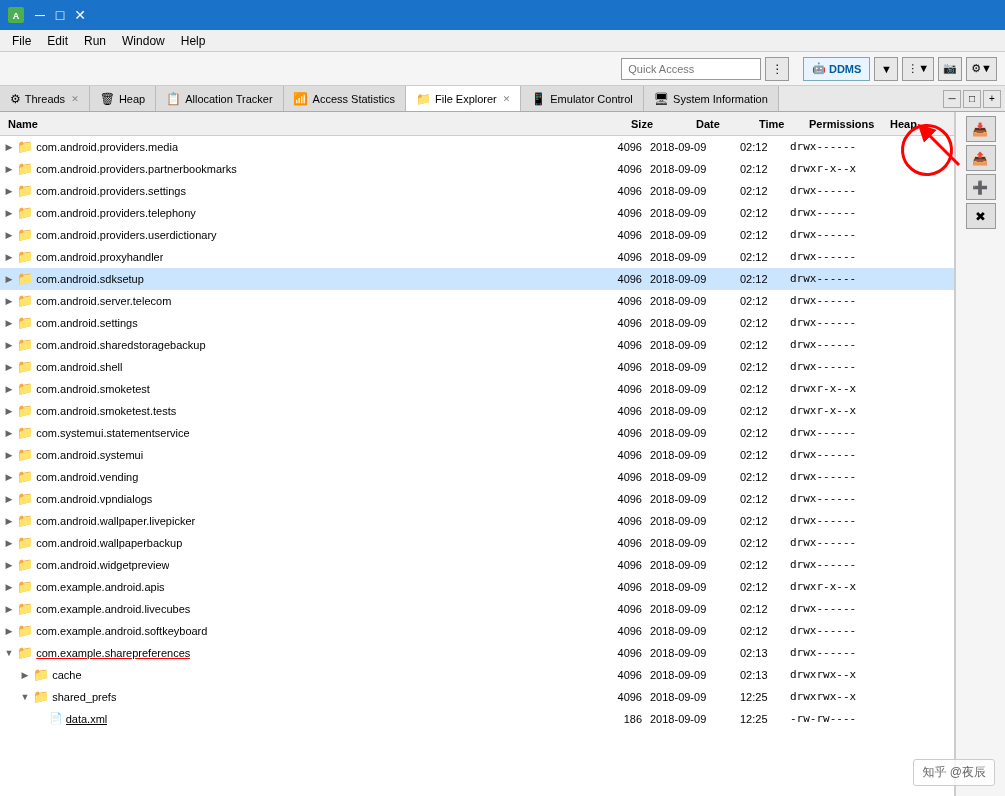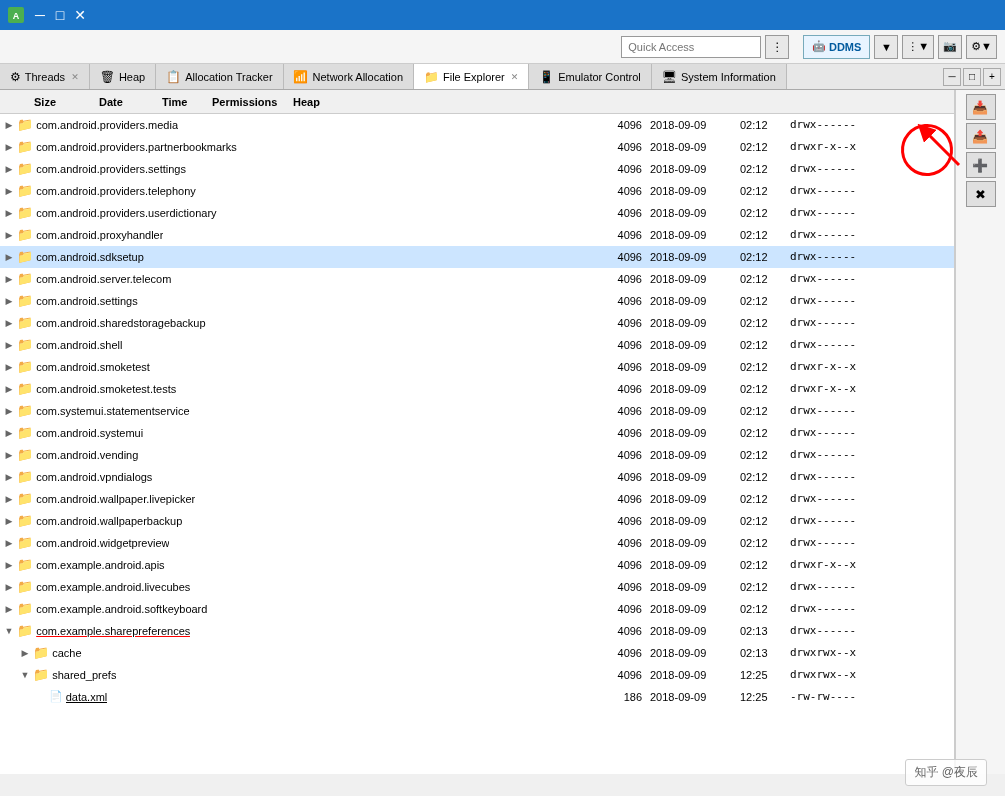--- a/index.html
+++ b/index.html
@@ -229,21 +229,21 @@
     
     
     .file-list::-webkit-scrollbar { width: 14px; }
     .file-list::-webkit-scrollbar-track { background: #f0f0f0; }
     .file-list::-webkit-scrollbar-thumb { background: #bbb; border: 2px solid #f0f0f0; }
     
     
     .watermark {
       position: fixed;
       bottom: 10px;
-      right: 18px;
+      right: 10px;
       background: rgba(255,255,255,0.8);
       border: 1px solid #ccc;
       padding: 4px 8px;
       font-size: 12px;
       color: #666;
       border-radius: 3px;
     }
   </style>
 </head>
 <body>
@@ -257,20 +257,27 @@
         <text x="7" y="11" text-anchor="middle" font-size="9" fill="white" font-weight="bold">A</text>
       </svg>
     </div>
     <div class="titlebar-controls">
       <button class="titlebar-btn">─</button>
       <button class="titlebar-btn">□</button>
       <button class="titlebar-btn">✕</button>
     </div>
   </div>
 
+  <div class="menubar">
+    <span class="menu-item">File</span>
+    <span class="menu-item">Edit</span>
+    <span class="menu-item">Run</span>
+    <span class="menu-item">Window</span>
+    <span class="menu-item">Help</span>
+  </div>
 
   <div class="toolbar">
     <div style="flex:1"></div>
     <input class="quick-access-input" type="text" placeholder="Quick Access" style="">
     <button class="toolbar-btn" style="font-size:12px;">⋮</button>
     <div style="width:6px;"></div>
     <button class="toolbar-btn ddms-btn">
       <span style="margin-right:3px;">🤖</span>
         <span>DDMS</span>
     </button>
@@ -289,21 +296,21 @@
     <div class="tab">
       <span class="tab-icon">🗑</span>
       <span>Heap</span>
     </div>
     <div class="tab">
       <span class="tab-icon">📋</span>
       <span>Allocation Tracker</span>
     </div>
     <div class="tab">
       <span class="tab-icon">📶</span>
-      <span>Network Allocation</span>
+      <span>Access Statistics</span>
     </div>
     <div class="tab active">
       <span class="tab-icon">📁</span>
       <span>File Explorer</span>
       <span style="font-size:9px; color:#888; margin-left:2px;">✕</span>
     </div>
     <div class="tab">
       <span class="tab-icon">📱</span>
       <span>Emulator Control</span>
     </div>
@@ -316,20 +323,21 @@
       <button class="tabs-end-btn">□</button>
       <button class="tabs-end-btn">+</button>
     </div>
   </div>
 
   <div class="content">
 
     <div class="file-explorer">
 
       <div class="col-headers">
+        <div class="col-name">Name</div>
         <div class="col-size">Size</div>
         <div class="col-date">Date</div>
         <div class="col-time">Time</div>
         <div class="col-perms">Permissions</div>
         <div class="col-info">Heap</div>
       </div>
 
       <div class="file-list" id="file-list">
       <div class="file-row">
             <div class="file-name-cell" style="padding-left: 0px;">

